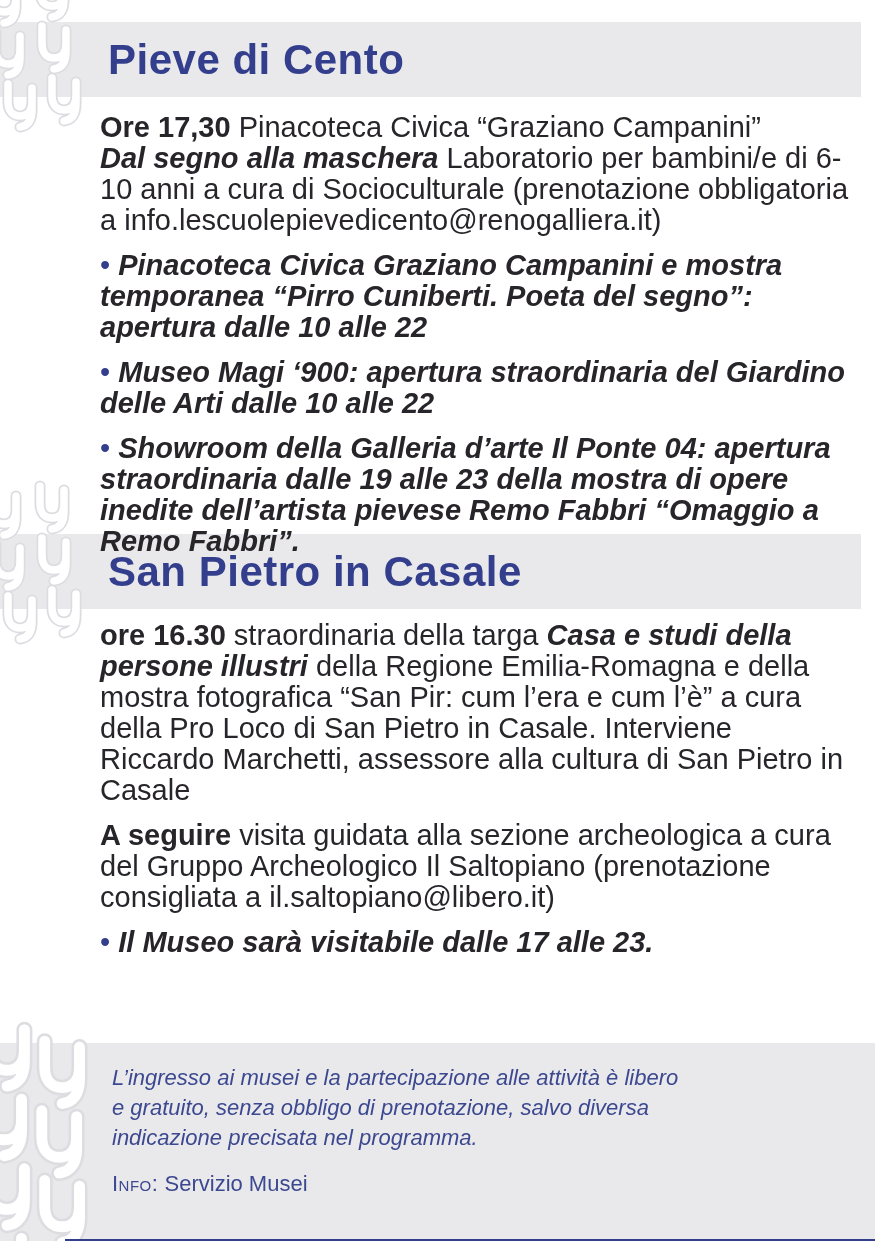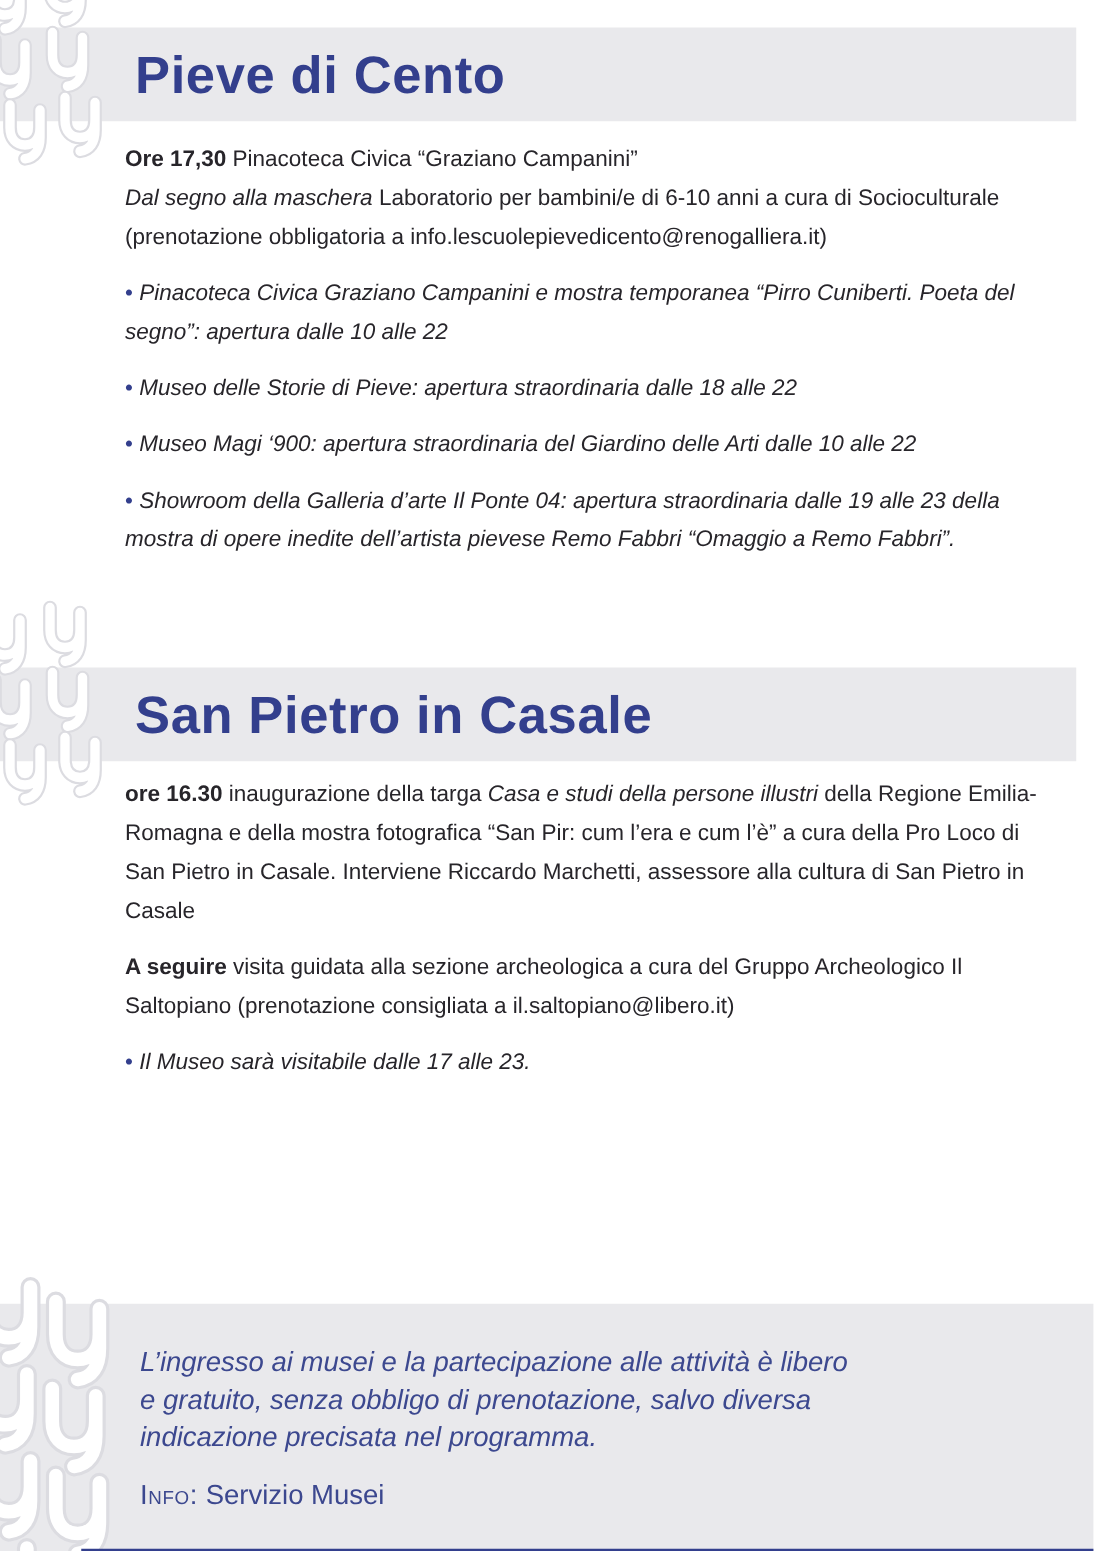--- a/index.html
+++ b/index.html
@@ -14,34 +14,34 @@
     display:flex; align-items:center;
   }
   .band1{top:22px;}
   .band2{top:534px;}
   .title{
     margin:0 0 0 108px; font-size:42px; font-weight:bold;
     color:var(--accent,#333f8d); letter-spacing:0.5px; line-height:1;
   }
   .content{
     position:absolute; left:100px; width:750px; z-index:3;
-    color:var(--body,#27252a); font-size:18px; line-height:31px;
+    color:var(--body,#27252a); font-size:29px; line-height:31px;
   }
   .content1{top:112px;}
   .content2{top:620px;}
   .para{margin:0 0 14px 0; white-space:pre-wrap;}
   .para .b{font-weight:bold;}
-  .para .i{font-style:italic;}
+  .para .i{font-style:italic;font-weight:bold;}
   .para.bullet{font-style:italic;}
   .dot{color:var(--accent,#333f8d); font-style:normal;}
   footer{
     position:absolute; left:0; right:0; top:1043px; bottom:0;
     background:var(--band,#e9e9ec); z-index:1;
     color:var(--footerc,#3c488f);
-    padding:32px 40px 0 112px; box-sizing:border-box;
+    padding:20px 40px 0 112px; box-sizing:border-box;
     font-size:22px; line-height:30px;
   }
   .notice{margin:0 0 16px 0; font-style:italic; white-space:pre-wrap;}
   .info-line,.contact-line{margin:0; white-space:pre-wrap;}
   .sc{font-variant:small-caps; letter-spacing:0.5px;text-align:center;}
   .deco{position:absolute; z-index:2; pointer-events:none; overflow:visible;}
   .sq-o{fill:none; stroke:#dcdce1; stroke-width:11; stroke-linecap:round;}
   .sq-w{fill:none; stroke:#ffffff; stroke-width:7.5; stroke-linecap:round;}
   .bottom-strip{
     position:absolute; left:65px; right:0; bottom:0; height:2px;
@@ -104,25 +104,24 @@
       <use href="#uglyph" x="2" y="96"></use>
         <use href="#uglyph" x="40" y="108"></use>
       <use href="#uglyph" x="0" y="144"></use>
     </g>
   </svg>
 
   <main class="content content1">
       <p class="para"><span class="b">Ore 17,30 </span><span>Pinacoteca Civica “Graziano Campanini”
 </span><span class="i">Dal segno alla maschera </span><span>Laboratorio per bambini/e di 6-10 anni a cura di Socioculturale (prenotazione obbligatoria a info.lescuolepievedicento@renogalliera.it)</span></p>
       <p class="para bullet"><span class="dot">• </span><span class="i">Pinacoteca Civica Graziano Campanini e mostra temporanea “Pirro Cuniberti. Poeta del segno”: apertura dalle 10 alle 22</span></p>
-      <p class="para bullet"><span class="dot">• </span><span class="i">Museo delle Storie di Pieve: apertura straordinaria dalle 18 alle 22</span></p>
       <p class="para bullet"><span class="dot">• </span><span class="i">Museo Magi ‘900: apertura straordinaria del Giardino delle Arti dalle 10 alle 22</span></p>
       <p class="para bullet"><span class="dot">• </span><span class="i">Showroom della Galleria d’arte Il Ponte 04: apertura straordinaria dalle 19 alle 23 della mostra di opere inedite dell’artista pievese Remo Fabbri “Omaggio a Remo Fabbri”.</span></p>
     </main>
 
   <div class="content content2">
-      <p class="para"><span class="b">ore 16.30 </span><span>inaugurazione della targa </span><span class="i">Casa e studi della persone illustri </span><span>della Regione Emilia-Romagna e della mostra fotografica “San Pir: cum l’era e cum l’è” a cura della Pro Loco di San Pietro in Casale. Interviene Riccardo Marchetti, assessore alla cultura di San Pietro in Casale</span></p>
+      <p class="para"><span class="b">ore 16.30 </span><span>straordinaria della targa </span><span class="i">Casa e studi della persone illustri </span><span>della Regione Emilia-Romagna e della mostra fotografica “San Pir: cum l’era e cum l’è” a cura della Pro Loco di San Pietro in Casale. Interviene Riccardo Marchetti, assessore alla cultura di San Pietro in Casale</span></p>
       <p class="para"><span class="b">A seguire </span><span>visita guidata alla sezione archeologica a cura del Gruppo Archeologico Il Saltopiano (prenotazione consigliata a il.saltopiano@libero.it)</span></p>
       <p class="para bullet"><span class="dot">• </span><span class="i">Il Museo sarà visitabile dalle 17 alle 23.</span></p>
     </div>
 
   <div class="bottom-strip"></div>
 </div>
 
 </body></html>

